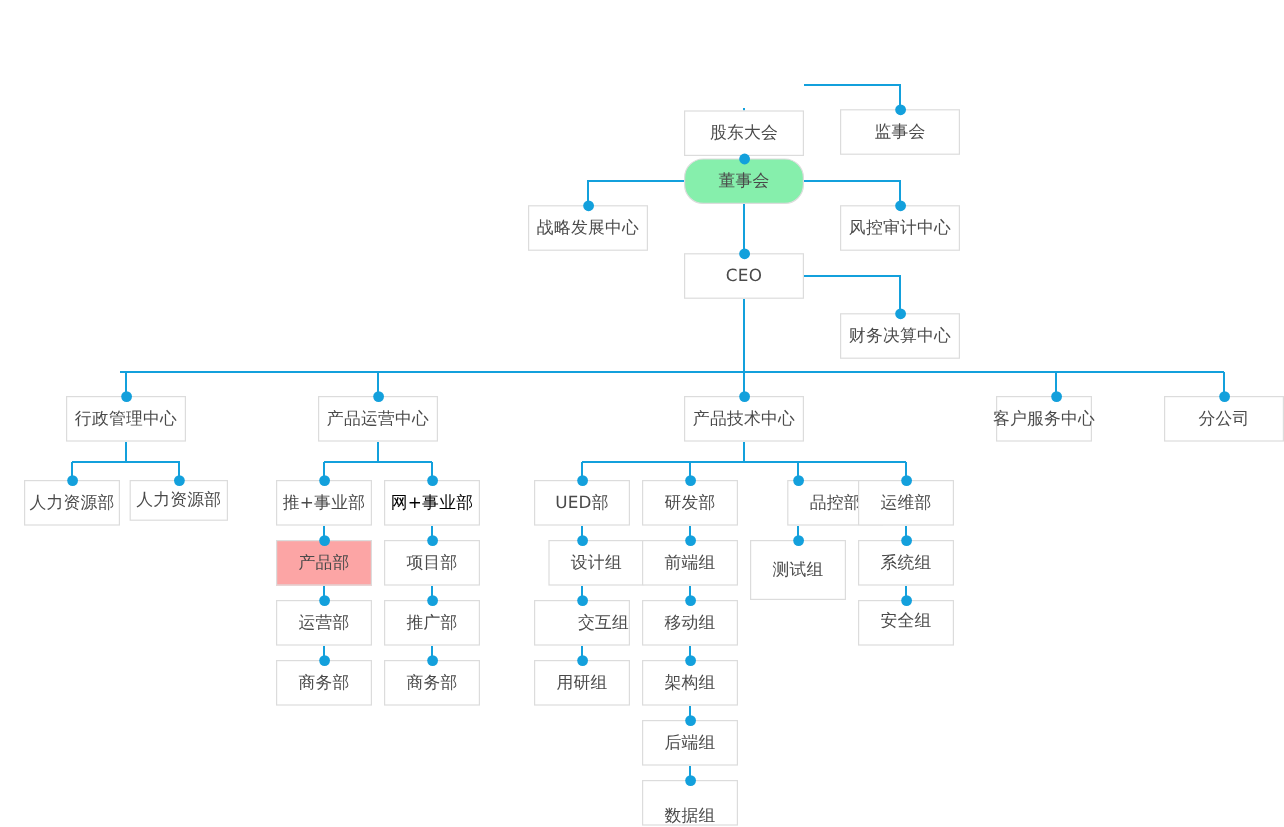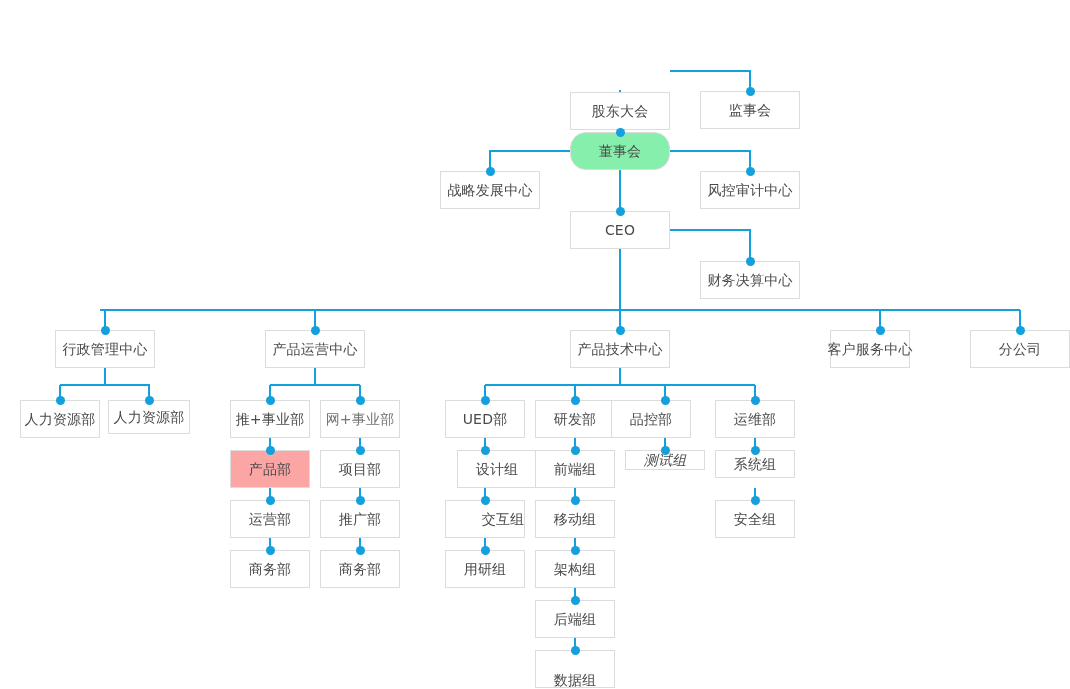--- a/index.html
+++ b/index.html
@@ -129,21 +129,21 @@
     </div>
     <div class="node-box" style="left: 230px; top: 450px; width: 80px; height: 38px; border-color: rgb(220, 220, 220); background: #fca5a5; color: rgb(74, 74, 74);">
       <span class="node-label">产品部</span>
     </div>
     <div class="node-box" style="left: 230px; top: 500px; width: 80px; height: 38px; border-color: rgb(220, 220, 220); background: rgb(255, 255, 255); color: rgb(74, 74, 74);">
       <span class="node-label">运营部</span>
     </div>
     <div class="node-box" style="left: 230px; top: 550px; width: 80px; height: 38px; border-color: rgb(220, 220, 220); background: rgb(255, 255, 255); color: rgb(74, 74, 74);">
       <span class="node-label">商务部</span>
     </div>
-    <div class="node-box" style="left: 320px; top: 400px; width: 80px; height: 38px; border-color: rgb(220, 220, 220); background: rgb(255, 255, 255); color: #737373;">
+    <div class="node-box" style="left: 320px; top: 400px; width: 80px; height: 38px; border-color: rgb(220, 220, 220); background: rgb(255, 255, 255); color: #000000;">
       <span class="node-label">网+事业部</span>
     </div>
     <div class="node-box" style="left: 320px; top: 450px; width: 80px; height: 38px; border-color: rgb(220, 220, 220); background: rgb(255, 255, 255); color: rgb(74, 74, 74);">
       <span class="node-label">项目部</span>
     </div>
     <div class="node-box" style="left: 320px; top: 500px; width: 80px; height: 38px; border-color: rgb(220, 220, 220); background: rgb(255, 255, 255); color: rgb(74, 74, 74);">
       <span class="node-label">推广部</span>
     </div>
     <div class="node-box" style="left: 320px; top: 550px; width: 80px; height: 38px; border-color: rgb(220, 220, 220); background: rgb(255, 255, 255); color: rgb(74, 74, 74);">
       <span class="node-label">商务部</span>
@@ -171,33 +171,33 @@
     </div>
     <div class="node-box" style="left: 535px; top: 550px; width: 80px; height: 38px; border-color: rgb(220, 220, 220); background: rgb(255, 255, 255); color: rgb(74, 74, 74);">
       <span class="node-label">架构组</span>
     </div>
     <div class="node-box" style="left: 535px; top: 600px; width: 80px; height: 38px; border-color: rgb(220, 220, 220); background: rgb(255, 255, 255); color: rgb(74, 74, 74); align-items: center;">
       <span class="node-label">后端组</span>
     </div>
     <div class="node-box" style="left: 535px; top: 650px; width: 80px; height: 38px; border-color: rgb(220, 220, 220); background: rgb(255, 255, 255); color: rgb(74, 74, 74); align-items: flex-end;">
       <span class="node-label">数据组</span>
     </div>
-    <div class="node-box" style="left: 611px; top: 400px; width: 80px; height: 38px; border-color: rgb(220, 220, 220); background: rgb(255, 255, 255); color: rgb(74, 74, 74);">
+    <div class="node-box" style="left: 656px; top: 400px; width: 80px; height: 38px; border-color: rgb(220, 220, 220); background: rgb(255, 255, 255); color: rgb(74, 74, 74);">
       <span class="node-label">品控部</span>
     </div>
-    <div class="node-box" style="left: 625px; top: 450px; width: 80px; height: 20px; border-color: rgb(220, 220, 220); background: rgb(255, 255, 255); color: rgb(74, 74, 74); font-style: italic;">
+    <div class="node-box" style="left: 625px; top: 450px; width: 80px; height: 50px; border-color: rgb(220, 220, 220); background: rgb(255, 255, 255); color: rgb(74, 74, 74);">
       <span class="node-label">测试组</span>
     </div>
     <div class="node-box" style="left: 715px; top: 400px; width: 80px; height: 38px; border-color: rgb(220, 220, 220); background: rgb(255, 255, 255); color: rgb(74, 74, 74);">
       <span class="node-label">运维部</span>
     </div>
-    <div class="node-box" style="left: 715px; top: 450px; width: 80px; height: 28px; border-color: rgb(220, 220, 220); background: rgb(255, 255, 255); color: rgb(74, 74, 74); justify-content: center;">
+    <div class="node-box" style="left: 715px; top: 450px; width: 80px; height: 38px; border-color: rgb(220, 220, 220); background: rgb(255, 255, 255); color: rgb(74, 74, 74); justify-content: center;">
       <span class="node-label">系统组</span>
     </div>
-    <div class="node-box" style="left: 715px; top: 500px; width: 80px; height: 38px; border-color: rgb(220, 220, 220); background: rgb(255, 255, 255); color: rgb(74, 74, 74);">
+    <div class="node-box" style="left: 715px; top: 500px; width: 80px; height: 38px; border-color: rgb(220, 220, 220); background: rgb(255, 255, 255); color: rgb(74, 74, 74); font-family: Liberation Serif, serif;">
       <span class="node-label">安全组</span>
     </div>
     <span class="join-dot" style="left: 615.5px; top: 127.5px; background: rgb(19, 160, 220);"></span>
     <span class="join-dot" style="left: 745.5px; top: 86.5px; background: rgb(19, 160, 220);"></span>
     <span class="join-dot" style="left: 615.5px; top: 206.5px; background: rgb(19, 160, 220);"></span>
     <span class="join-dot" style="left: 485.5px; top: 166.5px; background: rgb(19, 160, 220);"></span>
     <span class="join-dot" style="left: 745.5px; top: 166.5px; background: rgb(19, 160, 220);"></span>
     <span class="join-dot" style="left: 615.5px; top: 325.5px; background: rgb(19, 160, 220);"></span>
     <span class="join-dot" style="left: 745.5px; top: 256.5px; background: rgb(19, 160, 220);"></span>
     <span class="join-dot" style="left: 100.5px; top: 325.5px; background: rgb(19, 160, 220);"></span>

